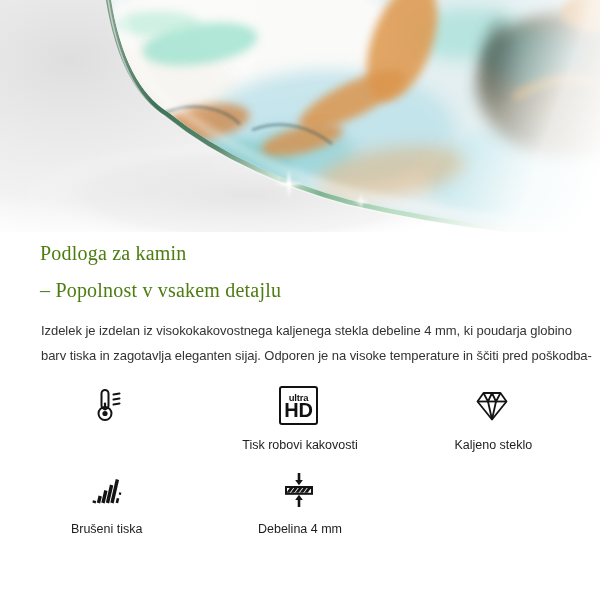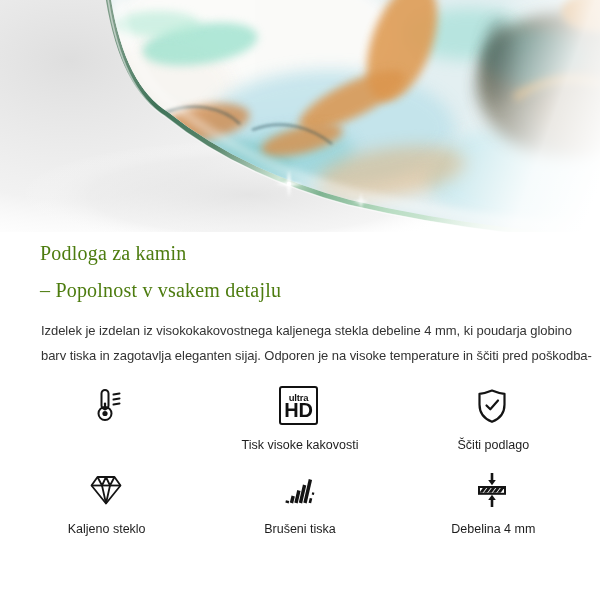--- a/index.html
+++ b/index.html
@@ -139,32 +139,23 @@
     </div>
   </div>
 
   <div class="feature">
     <div class="icon-box">
       <div class="hd-box">
         <span class="hd-top">ultra</span>
         <span class="hd-bottom">HD</span>
       </div>
     </div>
-    <span class="f-label">Tisk visoke kakovosti</span>
-  </div>
-
-  <div class="feature">
-    <div class="icon-box">
-      <svg width="40" height="40" viewBox="0 0 40 40" fill="none" stroke="#141414" stroke-width="2.2" stroke-linecap="round" stroke-linejoin="round">
-        <path d="M20 4.5 C24 6.2 28.5 7.3 32.5 7.8 V18.5 C32.5 27.5 27.3 33 20 35.8 C12.7 33 7.5 27.5 7.5 18.5 V7.8 C11.5 7.3 16 6.2 20 4.5 Z"></path>
-        <polyline points="14.5,19.5 18.3,23.3 26,14.5"></polyline>
-      </svg>
-    </div>
-    <span class="f-label">Ščiti podlago</span>
-  </div>
+    <span class="f-label">Tisk robovi kakovosti</span>
+  </div>
+
 
   <div class="feature">
     <div class="icon-box">
       <svg width="40" height="40" viewBox="0 0 40 40" fill="none" stroke="#141414" stroke-width="1.8" stroke-linejoin="round">
         <path d="M11.5 7 H28.5 L34.5 15.5 L20 33.5 L5.5 15.5 Z"></path>
         <path d="M5.5 15.5 H34.5"></path>
         <path d="M11.5 7 L16 15.5 L20 7 L24 15.5 L28.5 7"></path>
         <path d="M16 15.5 L20 33.5 M24 15.5 L20 33.5"></path>
       </svg>
     </div>

